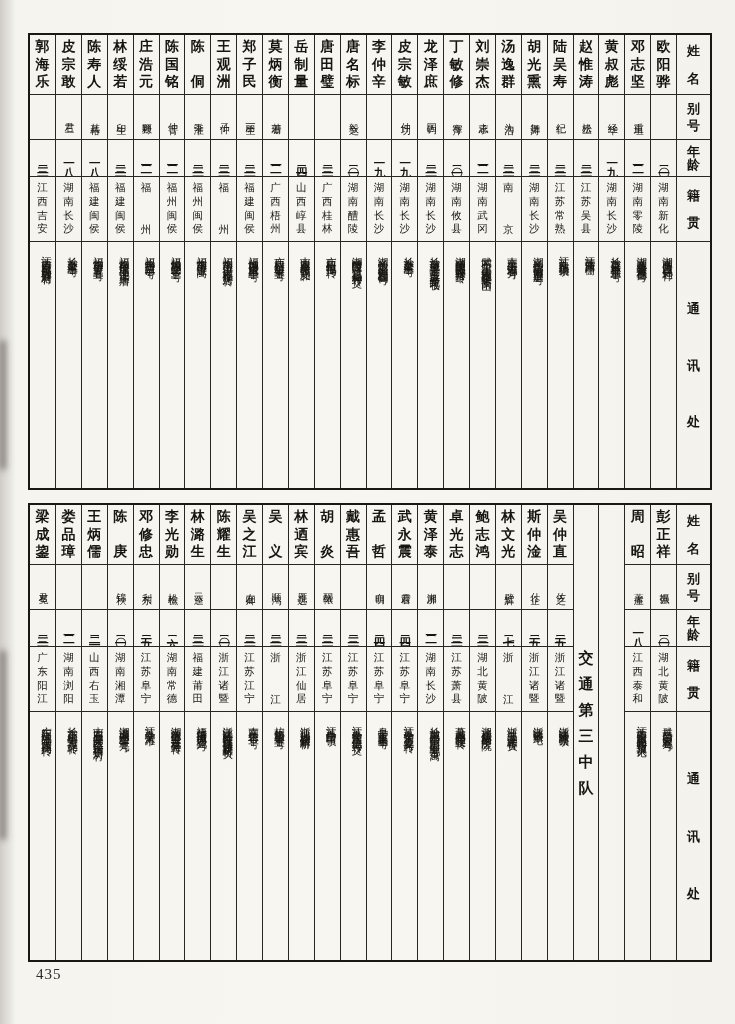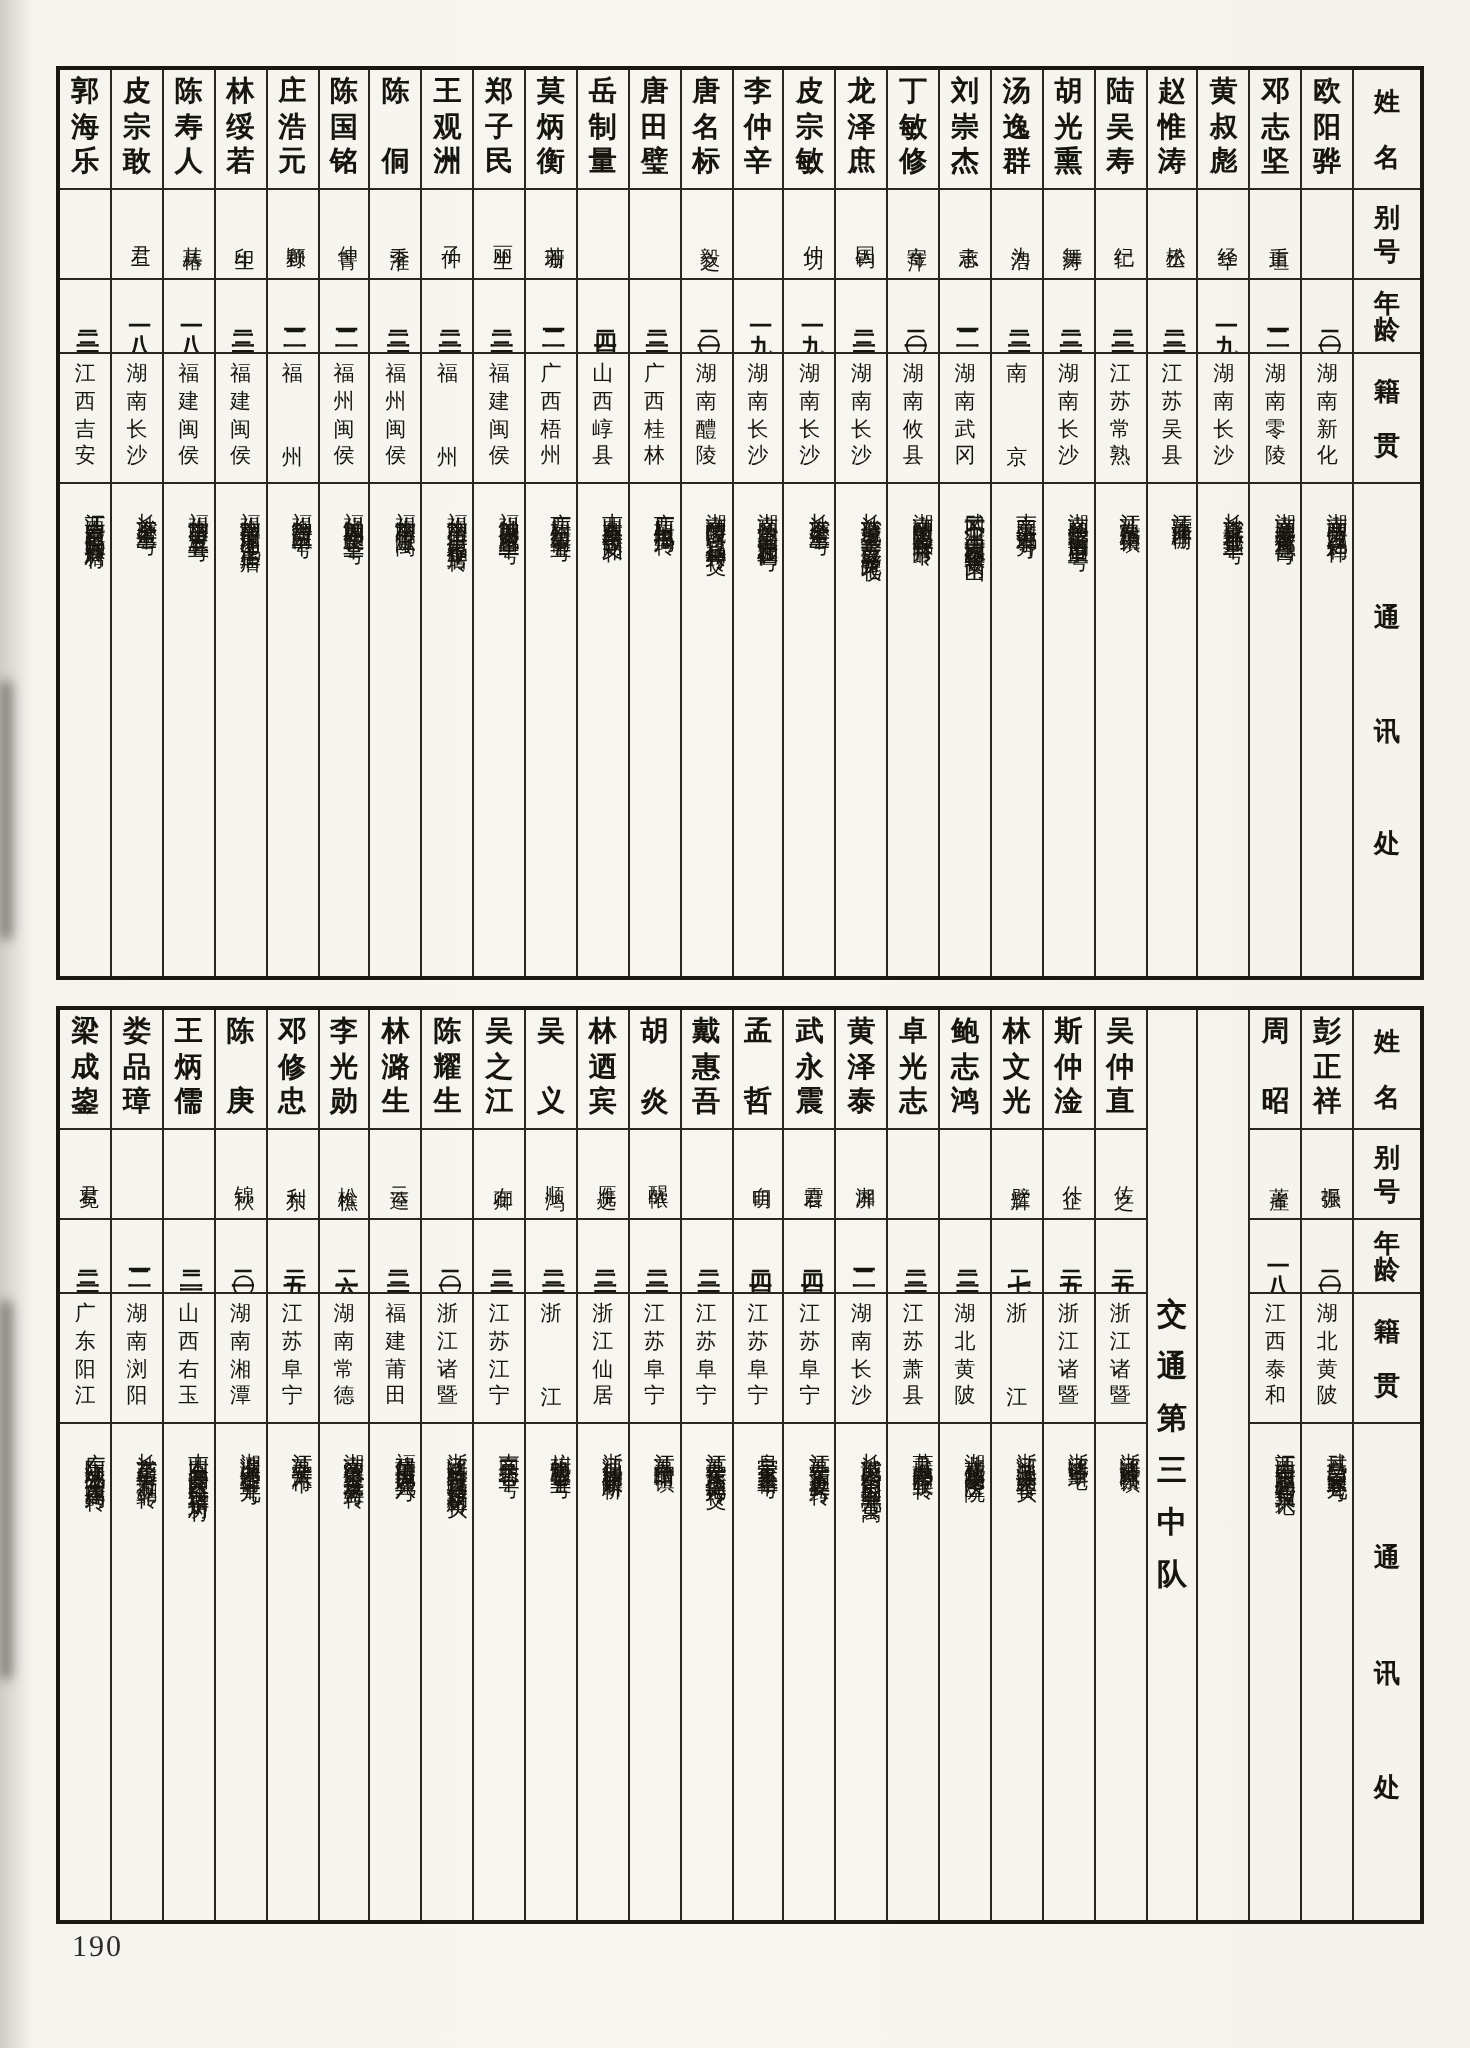--- a/index.html
+++ b/index.html
@@ -880,14 +880,14 @@
         <div class="cell spread c-origin origin">
           <span class="ch">广</span>
           <span class="ch">东</span>
           <span class="ch">阳</span>
           <span class="ch">江</span>
         </div>
         <div class="cell vtext c-addr addr">广东阳江城外三闸大康药局转</div>
       </div>
     </div>
 
-  <div class="page-number">190</div>
+  <div class="page-number">435</div>
 </div>
 
 </body></html>

